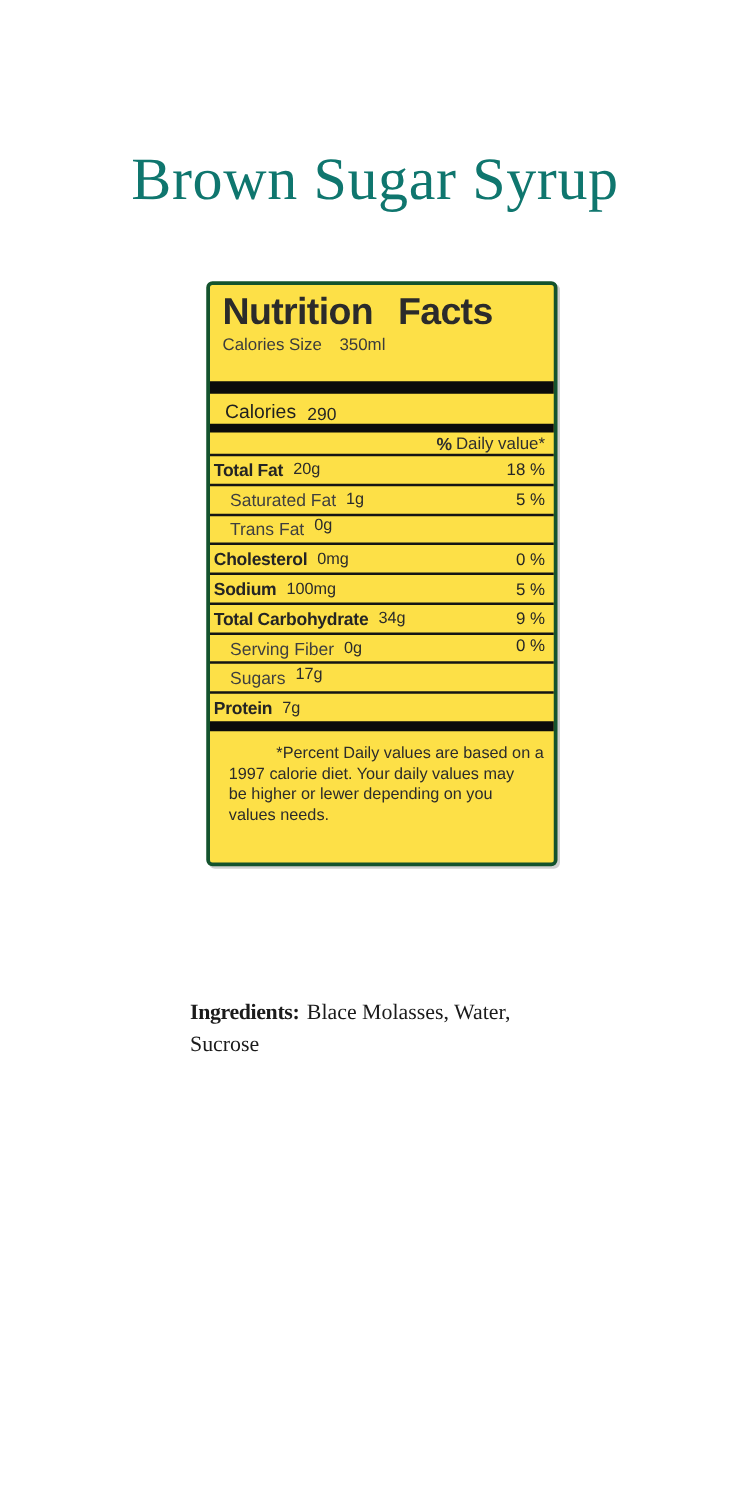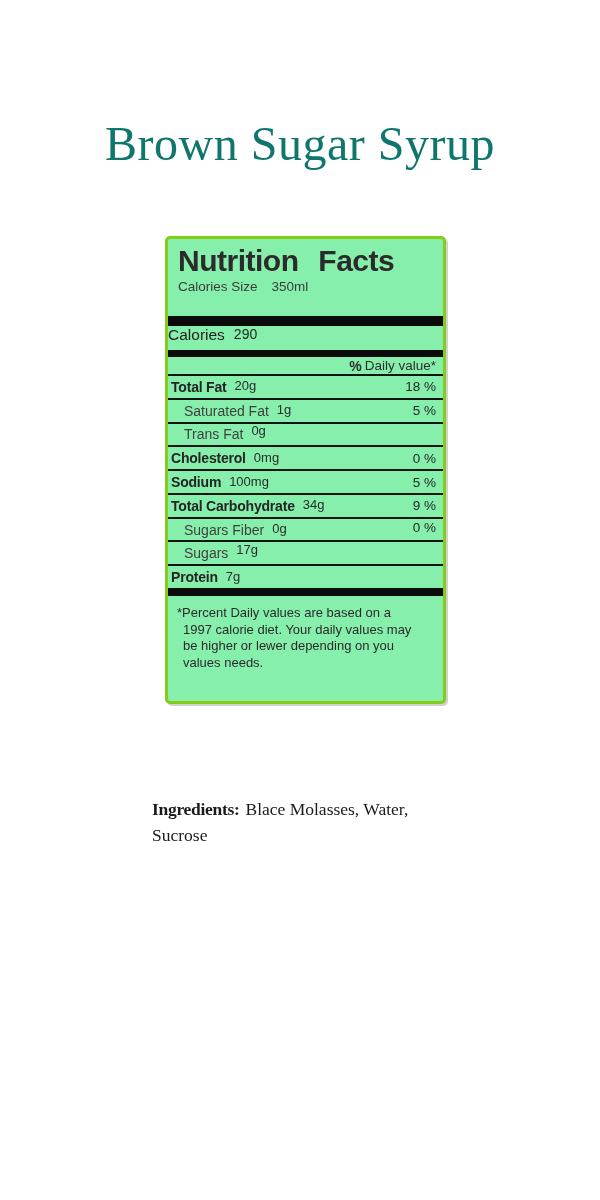--- a/index.html
+++ b/index.html
@@ -18,26 +18,26 @@
     text-align:center;
     font-family:"Liberation Serif", serif;
     font-weight:400;
     font-size:48px;
     letter-spacing:0.5px;
     color:#0f766e;
   }
 
   
   .nf-box{
-    position:absolute; left:165px; top:236px;
+    position:absolute; left:165px; top:225px;
     width:281px; height:468px;
-    border:3px solid #84cc16;
+    border:3px solid #14532d;
     border-radius:5px;
     box-shadow:2px 2px 0 rgba(0,0,0,0.18);
-    background:#86efac;
+    background:#fde047;
     display:flex; flex-direction:column;
     color:#222222;
   }
   .nf-header{ height:77px; padding:5px 6px 0 10px; }
   .nf-title{
     font-size:30px; font-weight:700;
     letter-spacing:-0.5px; word-spacing:12px;
     line-height:33px;
     color:#2b2b2b;
     white-space:nowrap;
@@ -52,22 +52,22 @@
 
   .aps-row{
     height:25px; display:flex; align-items:center;
     border-bottom:2px solid #141414;
     padding:0 6px 0 4px;
   }
   .aps-label{ font-size:11px; color:#3a3a3a; }
   .aps-value{ font-size:14.5px; margin-left:14px; color:#262626; }
 
   .cal-row{
-    height:24px; display:flex; align-items:flex-start;
-    padding:0 6px 0 0;
+    height:24px; display:flex; align-items:flex-end;
+    padding:0 6px 0 12px;
   }
   .cal-label{ font-size:15.5px; color:#1f1f1f; }
   .cal-value{ font-size:14px; margin-left:9px; color:#262626; }
 
   .dv-header{
     height:19px; display:flex; justify-content:flex-end; align-items:center;
     border-bottom:2px solid #141414;
     padding-right:7px;
     color:#2e2e2e;
   }
@@ -91,21 +91,21 @@
   .n-row.amount-raised .n-amount{ top:-4px; }
   .n-dv{ margin-left:auto; font-size:13.5px; color:#262626; white-space:nowrap; }
   .n-row.dv-raised .n-dv{ position:relative; top:-2px; }
 
   .footnote{
     flex:1;
     padding:9px 8px 0 15px;
     font-size:13px; line-height:16.5px;
     color:#2b2b2b;
   }
-  .fn-line.first{ text-indent:-6px; }
+  .fn-line.first{ text-indent:-6px;text-align:right; }
 
   
   .ingredients{
     position:absolute; left:152px; top:796px; width:302px;
     font-family:"Liberation Serif", serif;
     font-size:17.5px; line-height:26px;
     color:#1b1b1b;
   }
   .ingredients .ing-label{ font-weight:700; letter-spacing:-0.3px;text-align:center; }
   .ingredients .ing-value{ margin-left:6px; }
@@ -173,21 +173,21 @@
         <span class="n-dv">5 %</span>
       </div>
 
       <div class="n-row bold">
         <span class="n-label">Total Carbohydrate</span>
         <span class="n-amount">34g</span>
         <span class="n-dv">9 %</span>
       </div>
 
       <div class="n-row indent dv-raised">
-        <span class="n-label">Sugars Fiber</span>
+        <span class="n-label">Serving Fiber</span>
         <span class="n-amount">0g</span>
         <span class="n-dv">0 %</span>
       </div>
 
       <div class="n-row indent amount-raised">
         <span class="n-label">Sugars</span>
         <span class="n-amount">17g</span>
         <span class="n-dv"></span>
       </div>
 

